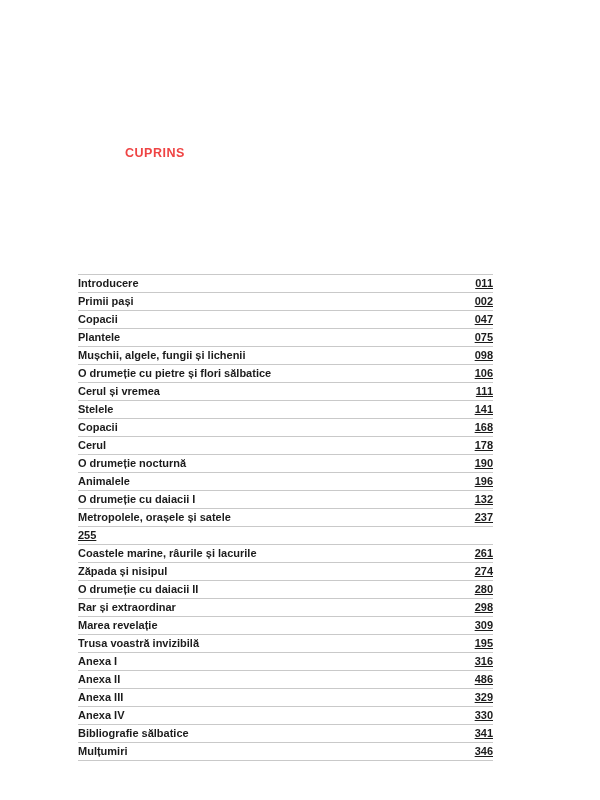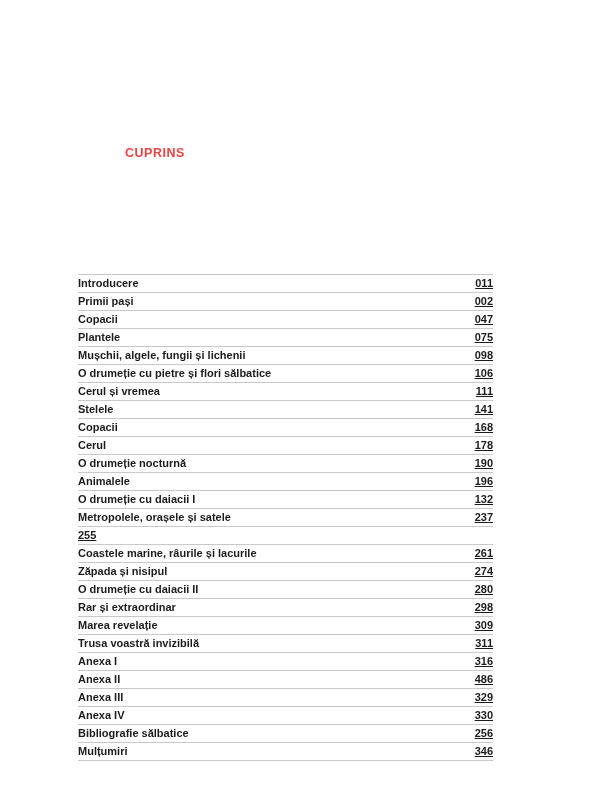--- a/index.html
+++ b/index.html
@@ -154,21 +154,21 @@
     <span class="toc-page">298</span>
   </div>
 
   <div class="toc-row">
     <span class="toc-label">Marea revelație</span>
     <span class="toc-page">309</span>
   </div>
 
   <div class="toc-row">
     <span class="toc-label">Trusa voastră invizibilă</span>
-    <span class="toc-page">311</span>
+    <span class="toc-page">195</span>
   </div>
 
   <div class="toc-row">
     <span class="toc-label">Anexa I</span>
     <span class="toc-page">316</span>
   </div>
 
   <div class="toc-row">
     <span class="toc-label">Anexa II</span>
     <span class="toc-page">486</span>
@@ -179,20 +179,20 @@
     <span class="toc-page">329</span>
   </div>
 
   <div class="toc-row">
     <span class="toc-label">Anexa IV</span>
     <span class="toc-page">330</span>
   </div>
 
   <div class="toc-row">
     <span class="toc-label">Bibliografie sălbatice</span>
-    <span class="toc-page">256</span>
+    <span class="toc-page">341</span>
   </div>
 
   <div class="toc-row">
     <span class="toc-label">Mulțumiri</span>
     <span class="toc-page">346</span>
   </div>
 </div>
 
 </body></html>

